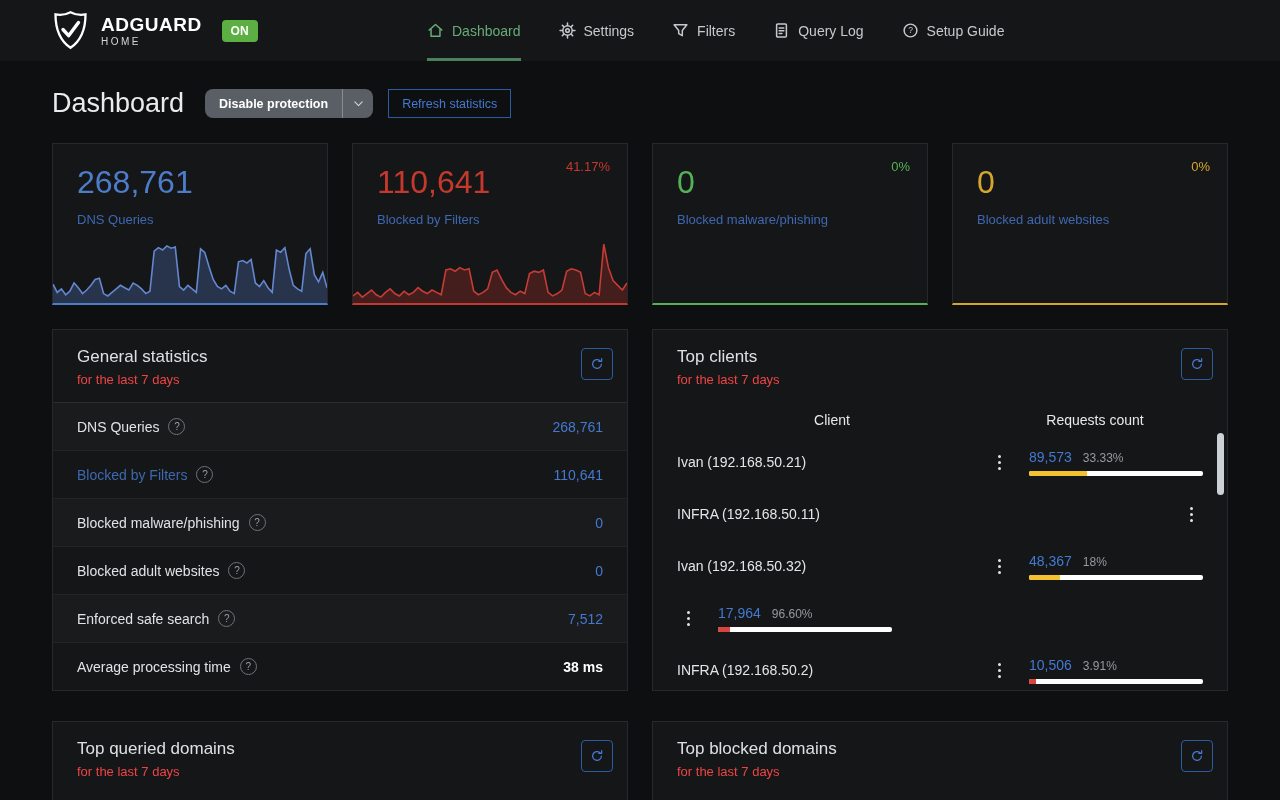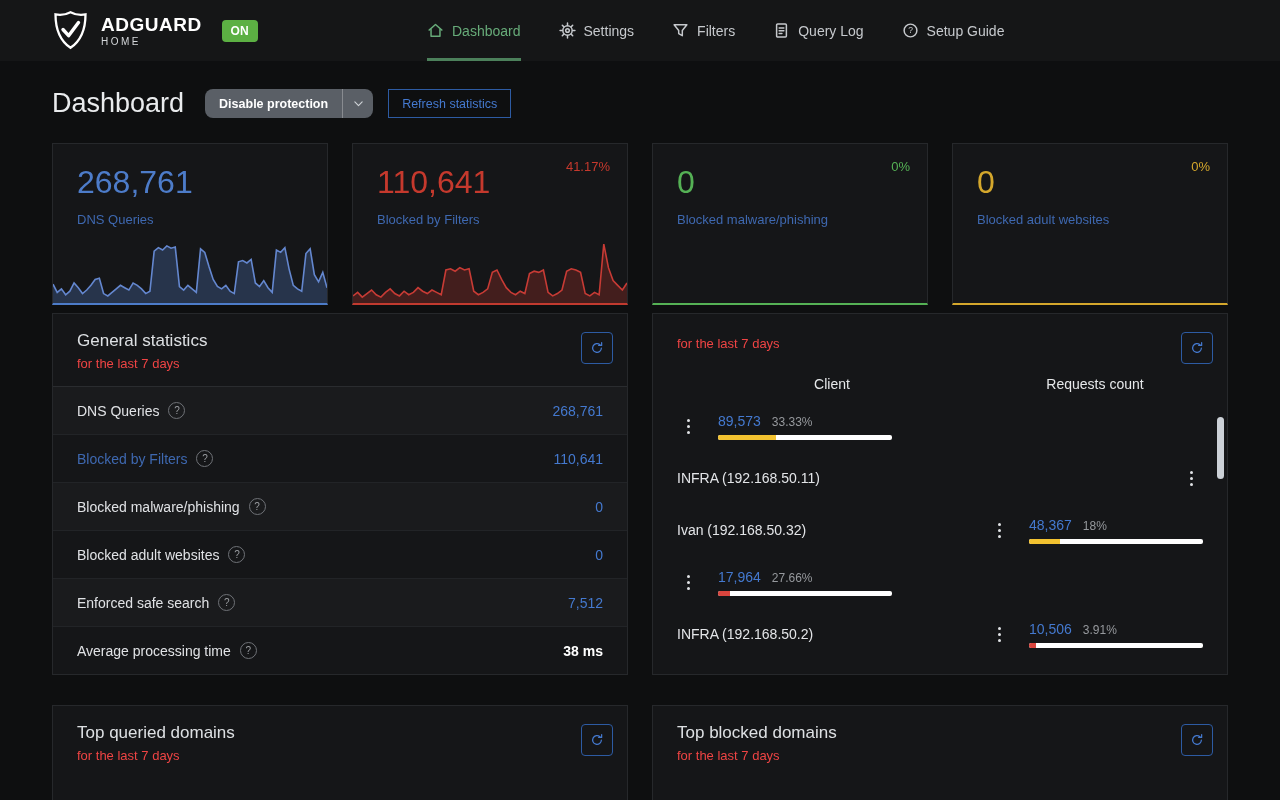--- a/index.html
+++ b/index.html
@@ -59,21 +59,21 @@
     position:relative; height:162px; background:#151618;
     border:1px solid #26282b; border-bottom:2px solid #4d7cc9; overflow:hidden;
   }
   .card-value { font-size:32px; font-weight:400; margin:20px 0 0 24px; }
   .card-label { display:inline-block; font-size:13px; color:#3e68b0; margin:11px 0 0 24px;
     cursor:pointer; text-decoration:none; }
   .card-percent { position:absolute; top:15px; right:17px; font-size:13px; }
   .sparkline { position:absolute; left:0; right:0; bottom:0; height:62px; }
   .sparkline svg { width:100%; height:100%; display:block; }
   
-  .panels { margin-top:8px; display:grid; grid-template-columns:1fr 1fr; gap:24px; }
+  .panels { margin-top:24px; display:grid; grid-template-columns:1fr 1fr; gap:24px; }
   .panel {
     position:relative; background:#151618; border:1px solid #26282b; overflow:hidden;
   }
   .panel.tall { height:362px; }
   .panel.cut { height:170px; }
   .panels.bottom { margin-top:30px; }
   .panel-head { position:relative; padding:17px 24px 15px; }
   .panel-title { font-size:17px; color:#dde0e3; font-weight:400; }
   .panel-sub { font-size:13px; color:#ef4444; margin-top:5px; }
   .refresh-btn {
@@ -264,34 +264,36 @@
         <div class="gs-row">
           <span class="gs-label">Average processing time</span>
           <span class="q-icon">?</span>
           <span class="gs-value white">38 ms</span>
         </div>
       </div>
     </div>
 
     <div class="panel tall">
       <div class="panel-head">
+        <div class="panel-title">Top clients</div>
         <div class="panel-sub">for the last 7 days</div>
         <button class="refresh-btn">
           <svg viewBox="0 0 16 16">
             <path class="s" stroke-width="1.7" d="M13 8a5 5 0 1 1-1.6-3.7"></path>
             <path class="s" stroke-width="1.7" d="M13.3 1.7v3.4H9.9"></path>
           </svg>
         </button>
       </div>
       <div class="tc-head">
         <span class="th-client">Client</span>
         <span class="th-count">Requests count</span>
       </div>
 
       <div class="tc-row">
+        <span class="tc-client">Ivan (192.168.50.21)</span>
         <span class="kebab">
             <i></i>
             <i></i>
             <i></i>
           </span>
         <div class="tc-count">
           <div class="tc-line">
             <span class="tc-num">89,573</span>
             <span class="tc-pct">33.33%</span>
           </div>
@@ -327,21 +329,21 @@
       </div>
       <div class="tc-row">
         <span class="kebab">
             <i></i>
             <i></i>
             <i></i>
           </span>
         <div class="tc-count">
           <div class="tc-line">
             <span class="tc-num">17,964</span>
-            <span class="tc-pct">27.66%</span>
+            <span class="tc-pct">96.60%</span>
           </div>
           <div class="tc-track">
               <div class="tc-fill" style="width: 6.68%; background: rgb(217, 69, 62);"></div>
             </div>
         </div>
       </div>
       <div class="tc-row">
         <span class="tc-client">INFRA (192.168.50.2)</span>
         <span class="kebab">
             <i></i>

